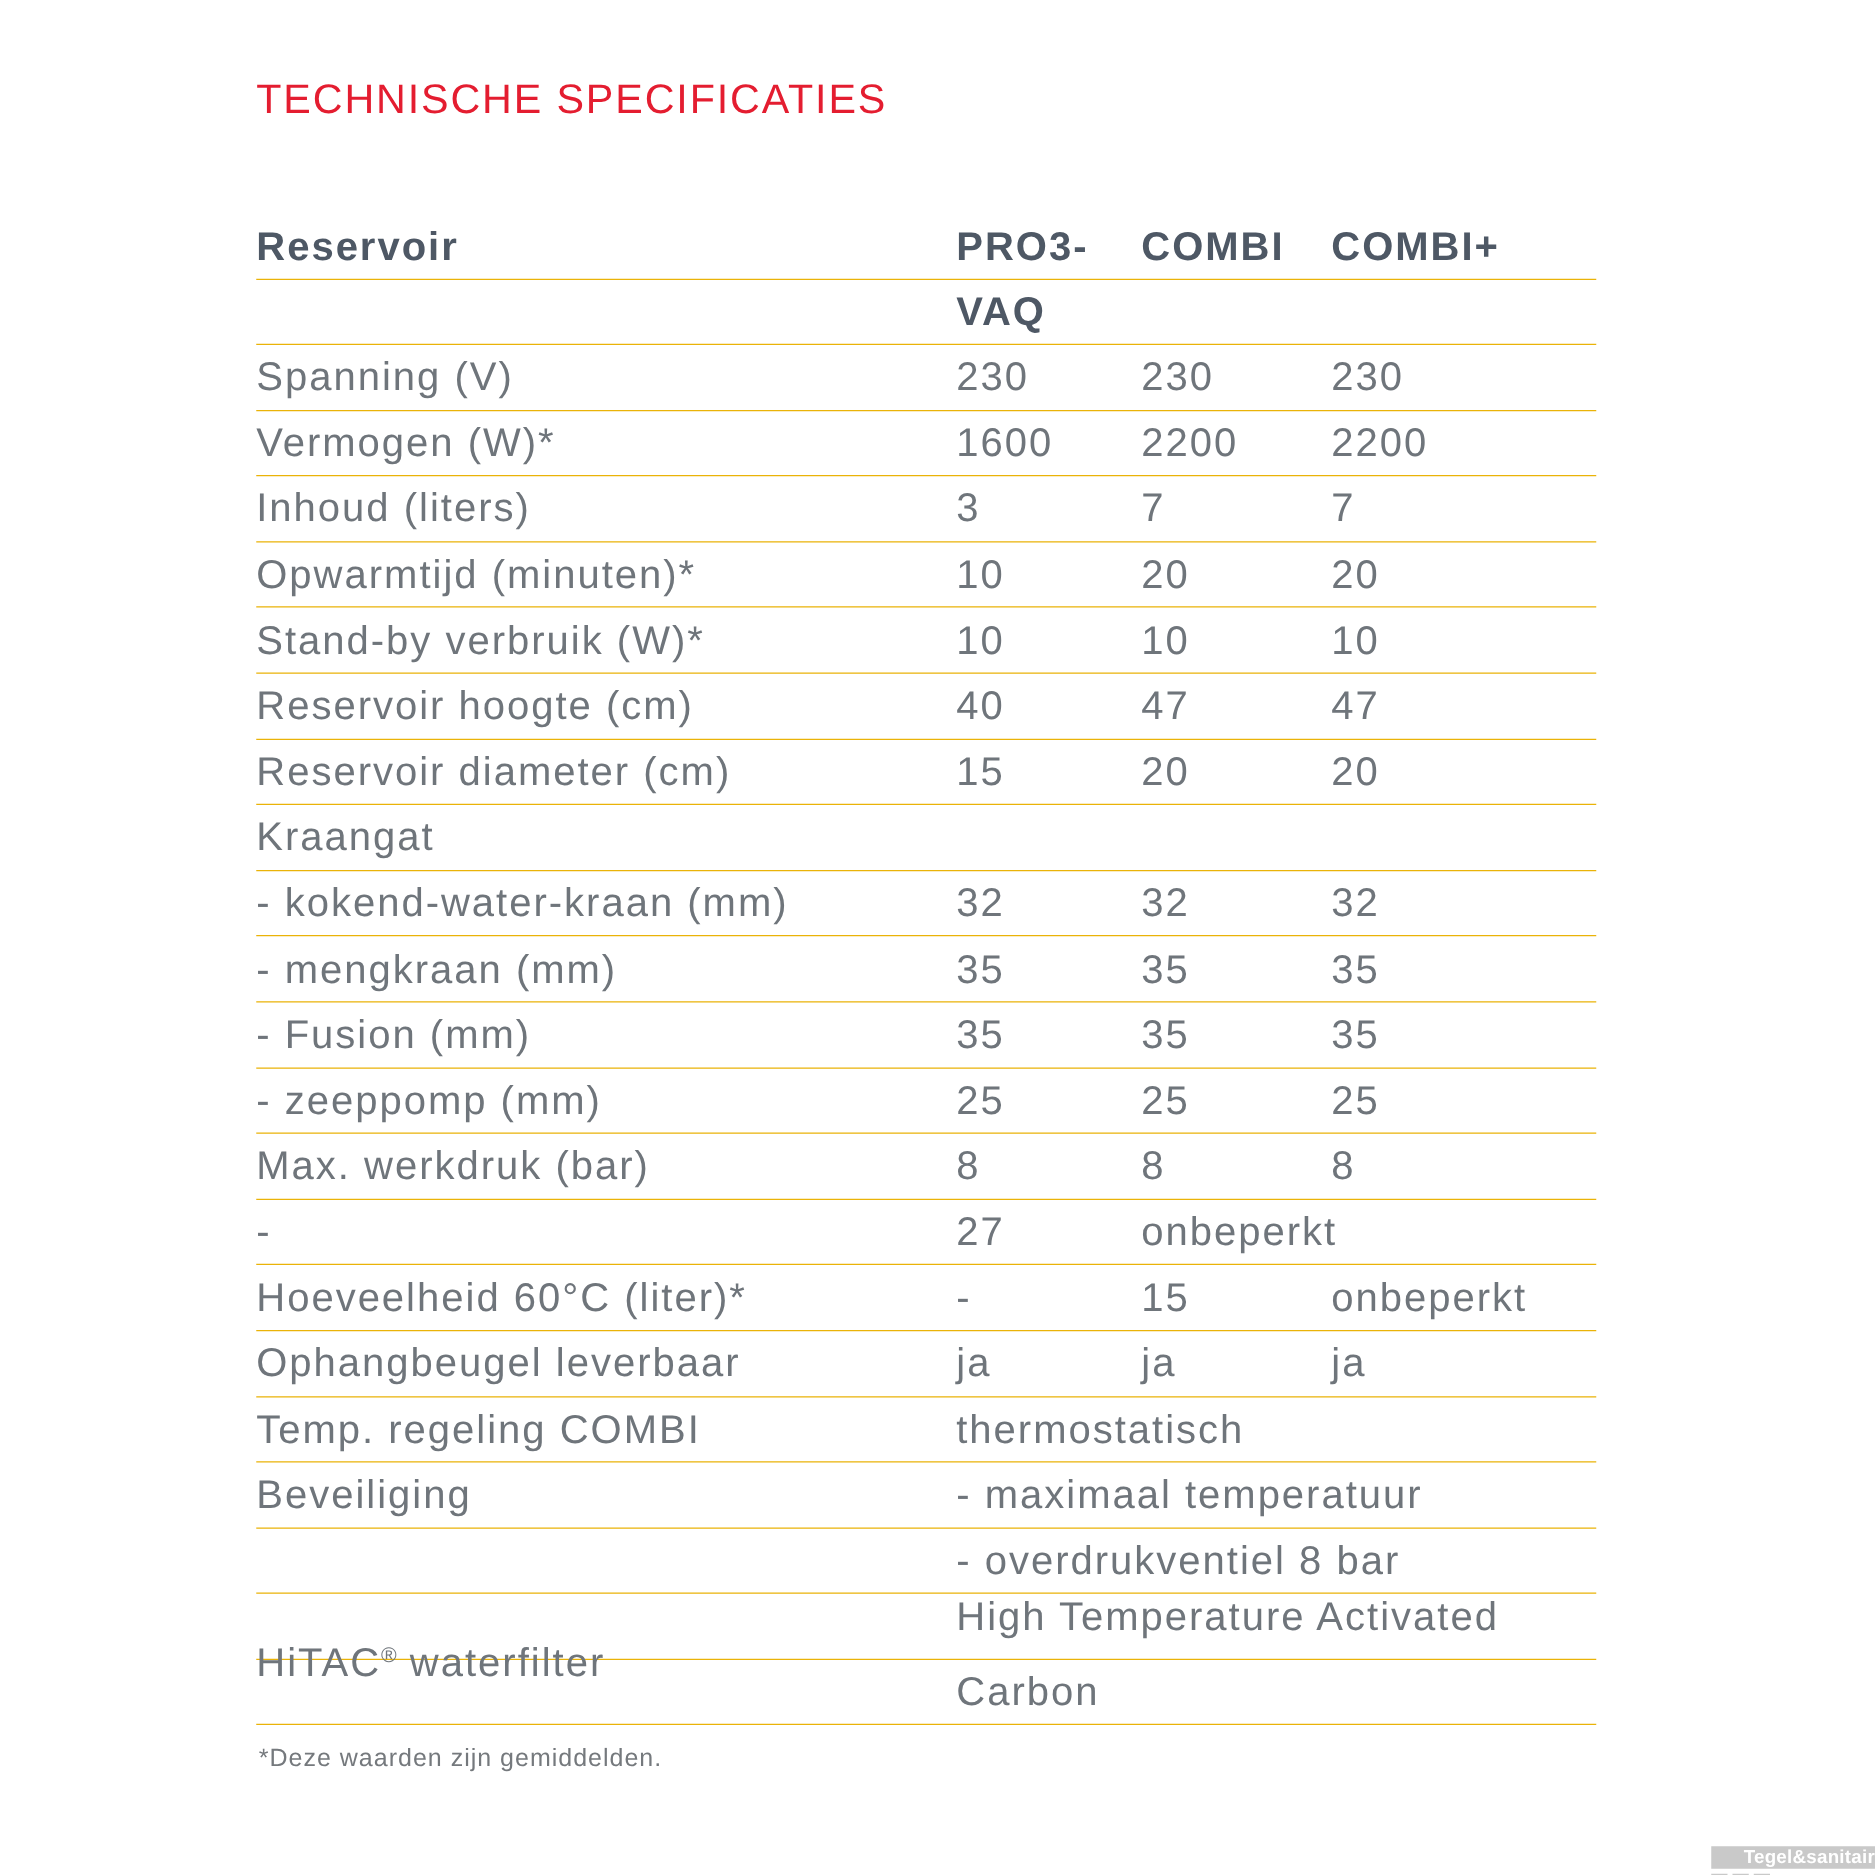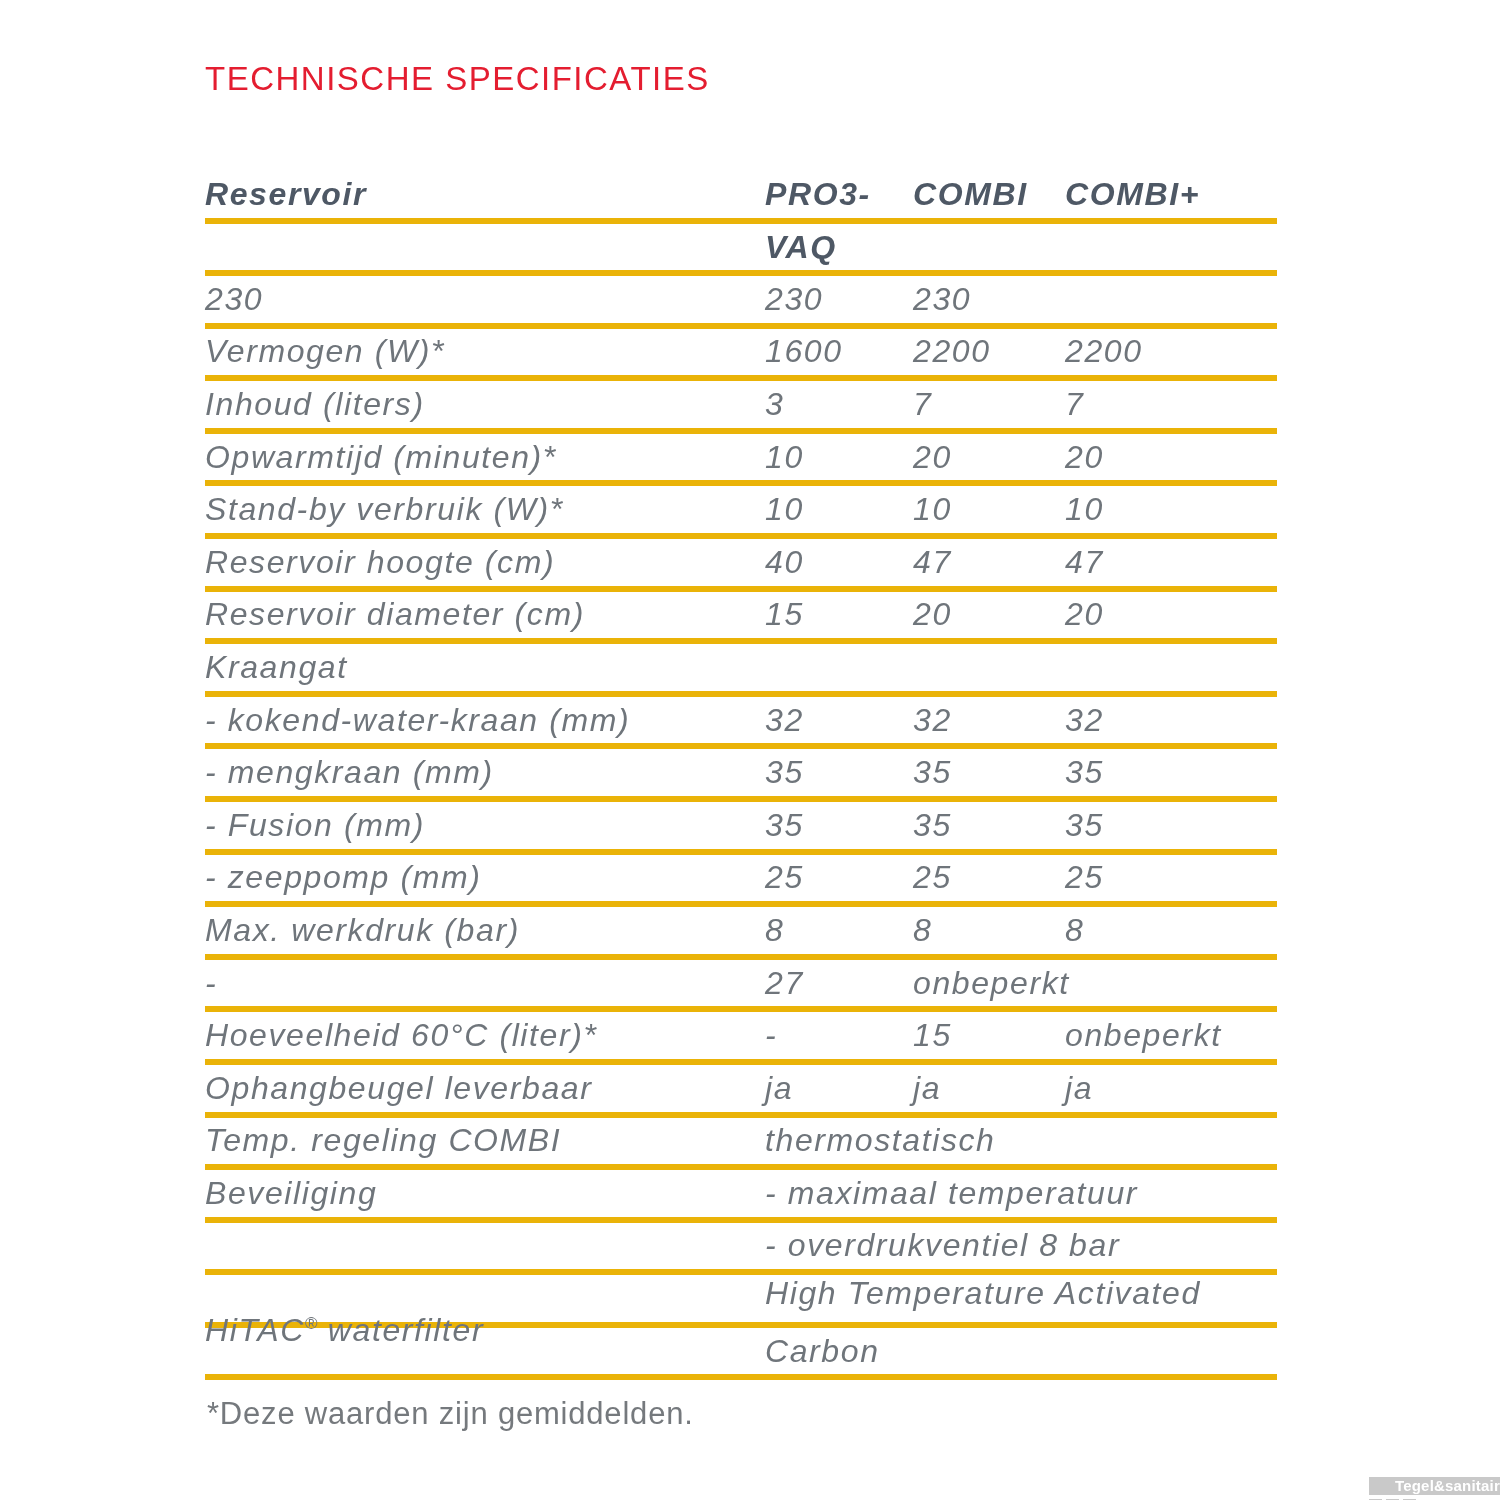--- a/index.html
+++ b/index.html
@@ -32,27 +32,26 @@
     position: absolute;
     left: 205px;
     top: 147px;
     width: 1072px;
   }
   .row {
     display: grid;
     grid-template-columns: 560px 148px 152px 1fr;
     box-sizing: border-box;
     height: 52.6px;
-    border-bottom: 6px solid #eab308;
+    border-bottom: 1px solid #eab308;
     align-items: center;
     color: #6f757b;
     font-size: 32px;
     letter-spacing: 1.6px;
     white-space: nowrap;
-    font-style: italic;
   }
   .row.header {
     font-weight: 700;
     color: #4e5865;
     height: 53px;
   }
   .row.header2 {
     font-weight: 700;
     color: #4e5865;
     height: 52px;
@@ -61,21 +60,21 @@
   .span-val { grid-column: 2 / -1; }
   sup.reg {
     font-size: 17px;
     vertical-align: super;
     letter-spacing: 0;
   }
   .footnote {
     position: absolute;
     left: 207px;
     top: 1372px;
-    font-size: 31px;
+    font-size: 20px;
     letter-spacing: 0.8px;
     color: #75797d;
   }
   
   .brand-logo {
     position: absolute;
     left: 1369px;
     top: 1453px;
     width: 131px;
   }
@@ -129,20 +128,21 @@
       <div class="cell">COMBI+</div>
     </div>
     <div class="row header2">
       <div class="cell"></div>
       <div class="cell">VAQ</div>
       <div class="cell"></div>
       <div class="cell"></div>
     </div>
     <div id="rows">
   <div class="row">
+    <div class="cell label">Spanning (V)</div>
     <div class="cell val v">230</div>
     <div class="cell val v">230</div>
     <div class="cell val v">230</div>
 
   </div>
 
   <div class="row">
     <div class="cell label">Vermogen (W)*</div>
     <div class="cell val v">1600</div>
     <div class="cell val v">2200</div>

